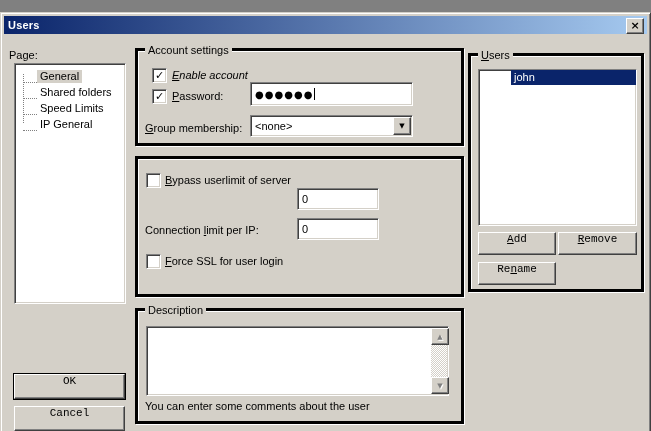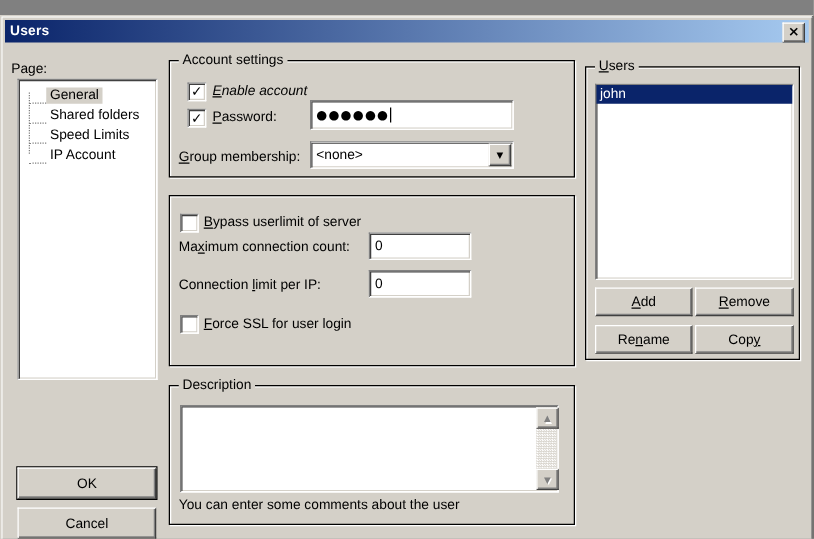--- a/index.html
+++ b/index.html
@@ -27,40 +27,40 @@
     background:#d4d0c8;border:1px solid;border-color:#ffffff #404040 #404040 #ffffff;
     box-shadow:inset -1px -1px 0 #808080;
     display:flex;align-items:center;justify-content:center;
     font-size:11px;font-weight:bold;line-height:10px;cursor:default;
   }
   .lbl{position:absolute;white-space:nowrap;line-height:12px;}
   .mn{text-decoration:underline;}
   
   .groupbox{
     position:absolute;
-    border:1px solid #000000;
+    border:3px solid #000000;
     box-shadow:inset 1px 1px 0 #ffffff, 1px 1px 0 #ffffff;
   }
   .group-label{
     position:absolute;top:-7px;left:7px;background:var(--face,#d4d0c8);
     padding:0 3px;line-height:12px;white-space:nowrap;
   }
   
   .sunken{
     background:#fff;
     border:1px solid;border-color:#808080 #ffffff #ffffff #808080;
     box-shadow:inset 1px 1px 0 #404040, inset -1px -1px 0 #d4d0c8;
   }
   
   .btn{
     position:absolute;background:var(--face,#d4d0c8);
     border:1px solid;border-color:#ffffff #404040 #404040 #ffffff;
     box-shadow:inset -1px -1px 0 #808080;
-    display:flex;align-items:center;justify-content:center;
-    line-height:12px;cursor:default;white-space:nowrap;
+    display:flex;justify-content:center;
+    line-height:12px;cursor:default;white-space:nowrap;font-family:Liberation Mono, monospace;
   }
   .btn-default{box-shadow:0 0 0 1px #000, inset -1px -1px 0 #808080;}
   .checkbox{
     position:absolute;width:13px;height:13px;background:#fff;
     border:1px solid;border-color:#808080 #ffffff #ffffff #808080;
     box-shadow:inset 1px 1px 0 #404040, inset -1px -1px 0 #d4d0c8;
     display:flex;align-items:center;justify-content:center;
   }
   .checkbox .check{font-family:"DejaVu Sans",sans-serif;font-size:11px;font-weight:bold;line-height:9px;margin-top:-1px;}
   .field{position:absolute;display:flex;align-items:center;padding-left:4px;}
@@ -77,21 +77,21 @@
   }
   
   .tree{position:absolute;overflow:hidden;}
   .tree-vline{position:absolute;left:8px;top:10px;height:49px;border-left:1px dotted #808080;}
   .tree-row{position:absolute;left:8px;height:16px;display:flex;align-items:flex-end;cursor:default;white-space:nowrap;}
   .tree-stub{display:inline-block;width:14px;height:0;border-top:1px dotted #808080;}
   .tree-label{padding:0 3px;line-height:13px;}
   .tree-label.selected{background:#d4d0c8;}
   
   .listbox{position:absolute;overflow:hidden;}
-  .list-item{height:15px;line-height:15px;padding-left:3px;cursor:default;}
+  .list-item{height:15px;line-height:15px;padding-left:3px;cursor:default;margin-left:32px;}
   .list-item.selected{background:var(--selection,#0a246a);color:#fff;}
   
   .textarea{position:absolute;}
   .textarea-text{position:absolute;left:3px;top:2px;right:20px;bottom:2px;line-height:13px;}
   .vscroll{position:absolute;right:1px;top:1px;bottom:1px;width:16px;
     background:repeating-conic-gradient(#ffffff 0% 25%, #d4d0c8 0% 50%) 0 0/2px 2px;}
   .sbtn{position:absolute;left:0;width:16px;height:15px;background:#d4d0c8;
     border:1px solid;border-color:#ffffff #404040 #404040 #ffffff;
     box-shadow:inset -1px -1px 0 #808080;
     display:flex;align-items:center;justify-content:center;
@@ -121,21 +121,21 @@
     <div class="tree-row" style="top:35px;">
       <span class="tree-stub"></span>
       <span class="tree-label">Speed Limits</span>
     </div>
     <div class="tree-row" style="top:19px;">
       <span class="tree-stub"></span>
       <span class="tree-label">Shared folders</span>
     </div>
     <div class="tree-row" style="top:51px;">
       <span class="tree-stub"></span>
-      <span class="tree-label">IP Account</span>
+      <span class="tree-label">IP General</span>
     </div>
   </div>
 
   <div class="btn" style="left:13px;top:393px;width:109px;height:23px;">
     <span>Cancel</span>
   </div>
   <div class="btn btn-default" style="left:13px;top:361px;width:109px;height:23px;">
     <span>OK</span>
   </div>
 
@@ -162,21 +162,20 @@
       <div class="combo-arrow">
         <span>▼</span>
       </div>
     </div>
   </div>
 
   <div class="groupbox" style="left:134px;top:143px;width:323px;height:135px;">
     <div class="checkbox" style="left:8px;top:14px;"></div>
     <div class="lbl" style="left:27px;top:15px;"><span class="mn">B</span><span>ypass userlimit of server</span></div>
 
-    <div class="lbl" style="left:7px;top:35px;"><span>Ma</span><span class="mn">x</span><span>imum connection count:</span></div>
     <div class="field sunken" style="left:159px;top:29px;width:76px;height:20px;">
       <span>0</span>
     </div>
 
     <div class="lbl" style="left:7px;top:65px;"><span>Connection </span><span class="mn">l</span><span>imit per IP:</span></div>
     <div class="field sunken" style="left:159px;top:59px;width:76px;height:20px;">
       <span>0</span>
     </div>
 
     <div class="checkbox" style="left:8px;top:95px;"></div>
@@ -208,18 +207,15 @@
 
     <div class="btn" style="left:7px;top:176px;width:76px;height:21px;">
       <span><span class="mn">A</span><span>dd</span></span>
     </div>
     <div class="btn" style="left:87px;top:176px;width:77px;height:21px;">
       <span><span class="mn">R</span><span>emove</span></span>
     </div>
     <div class="btn" style="left:7px;top:206px;width:76px;height:21px;">
       <span><span>Re</span><span class="mn">n</span><span>ame</span></span>
     </div>
-    <div class="btn" style="left:87px;top:206px;width:77px;height:21px;">
-      <span><span>Cop</span><span class="mn">y</span><span></span></span>
-    </div>
   </div>
 
 </div>
 
 </body></html>

